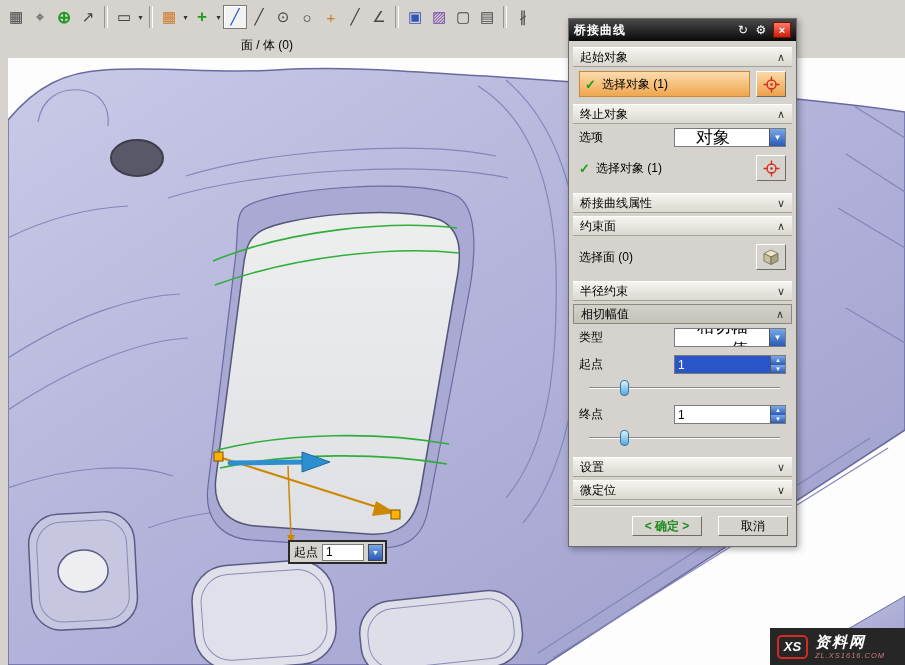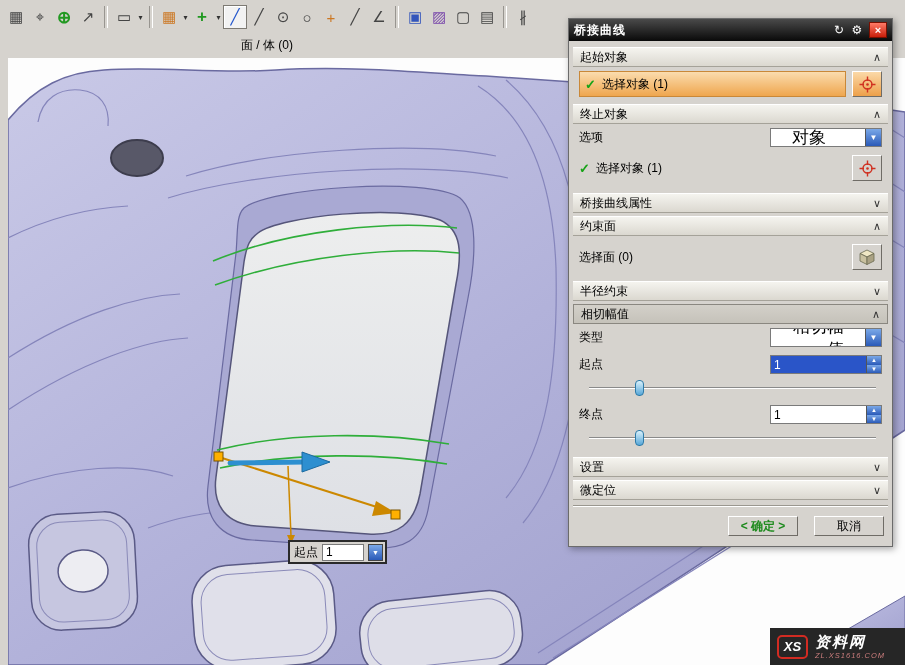--- a/index.html
+++ b/index.html
@@ -36,21 +36,21 @@
   .float-input { position:absolute; left:288px; top:540px; height:24px;
     display:flex; align-items:center; background:#d6d3ce; border:2px solid #2a2a2a;
     padding:1px 2px; gap:4px; z-index:5; }
   .float-input .flabel { font-size:12px; padding-left:2px; }
   .float-input .fval { width:42px; height:17px; background:#fff; border:1px solid #7a7a7a;
     padding:0 3px; display:flex; align-items:center; font-size:12px; }
   .float-input .farrow { width:15px; height:17px; background:linear-gradient(#7aa8e8,#2a5ab8);
     border:1px solid #444; color:#fff; font-size:7px; display:flex; align-items:center; justify-content:center; }
 
   
-  .dialog { position:absolute; left:568px; top:18px; width:325px;
+  .dialog { position:absolute; left:568px; top:18px; width:229px;
     background:#d6d3ce; border:1px solid #6b6b6b;
     box-shadow:2px 2px 7px rgba(0,0,0,.35); z-index:10; }
   .dlg-title { height:22px; background:linear-gradient(#4a4a4a,#090909);
     color:#fff; display:flex; align-items:center; padding:0 5px; }
   .dlg-title .ttl { flex:1; font-size:12px; font-weight:bold; letter-spacing:1px; }
   .tbtn { width:18px; height:16px; display:flex; align-items:center; justify-content:center;
     color:#fff; font-size:12px; }
   .tbtn.close { background:linear-gradient(#ff7a66,#c81e0a); border:1px solid #7a0f00;
     font-weight:bold; margin-left:3px; font-size:11px; }
   .dlg-body { padding:3px 4px 5px; }

